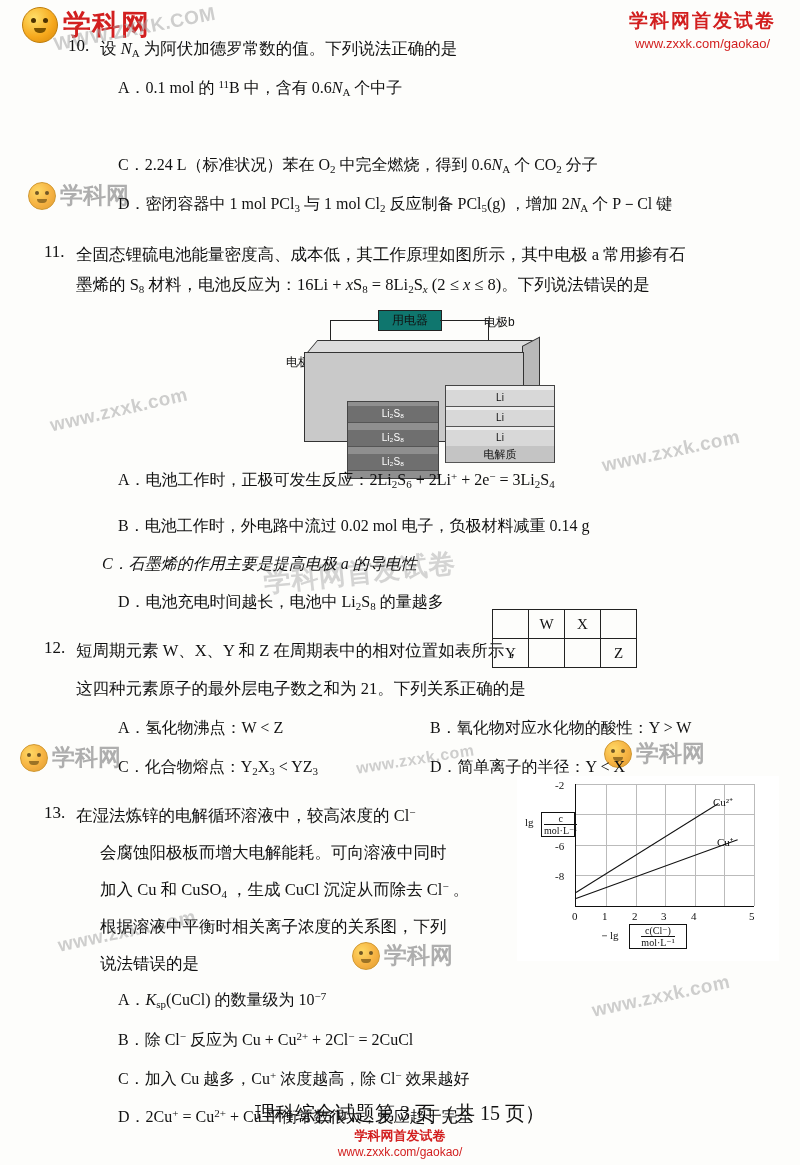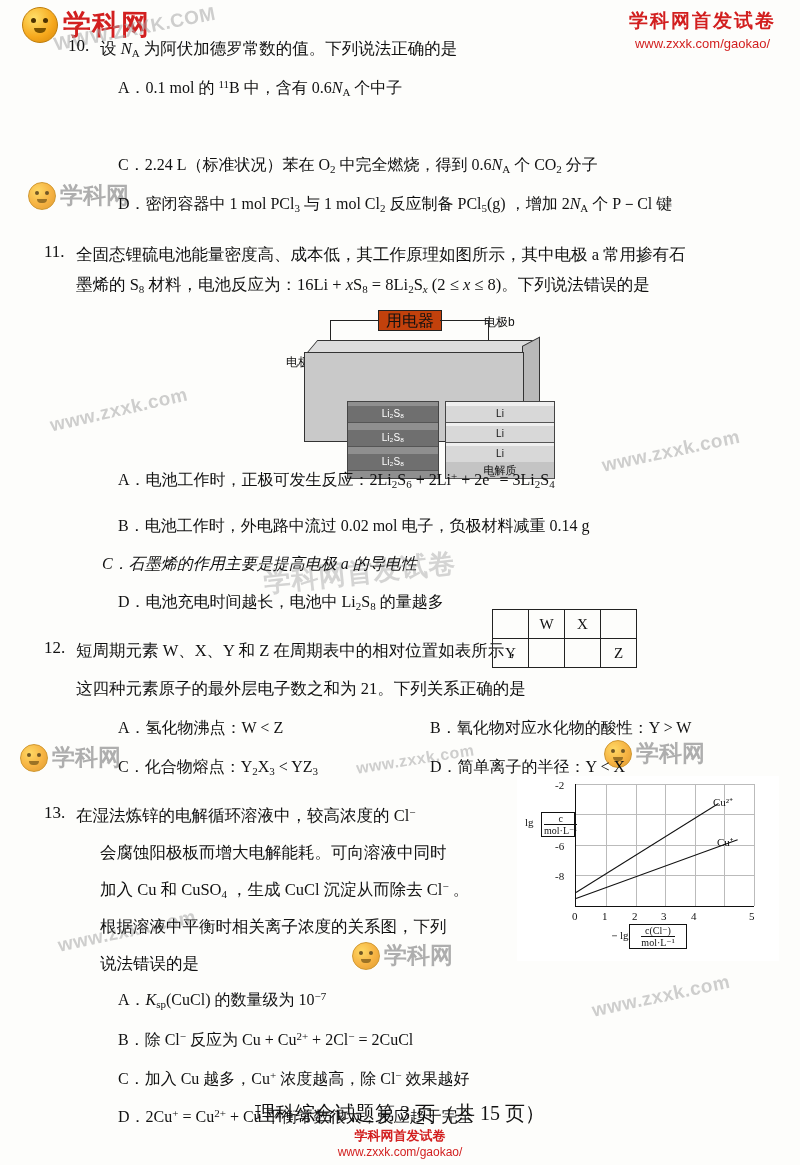--- a/index.html
+++ b/index.html
@@ -78,36 +78,36 @@
   .top-right .t2{font-size:13px;color:#d21f1f;margin-top:2px;}
   .q{position:absolute;font-size:16.5px;line-height:1.55;}
   .num{position:absolute;font-size:17px;}
   .opt{position:absolute;font-size:16px;}
   sub{font-size:11px;vertical-align:-3px;}
   sup{font-size:11px;vertical-align:5px;}
   .it{font-style:italic;font-family:"Liberation Serif","DejaVu Serif",serif;}
   
   .fig-battery{position:absolute;left:268px;top:310px;width:290px;height:150px;}
   .bat-label{position:absolute;font-size:12px;font-family:"Liberation Sans","DejaVu Sans",sans-serif;}
-  .bat-box{position:absolute;border:1px solid #222;font-size:16px;text-align:center;
-    font-family:"Liberation Sans","DejaVu Sans",sans-serif;background:#c2410c;}
+  .bat-box{position:absolute;border:1px solid #222;font-size:12px;text-align:center;
+    font-family:"Liberation Sans","DejaVu Sans",sans-serif;background:#0f766e;}
   .bat-body{
     position:absolute;left:36px;top:42px;width:218px;height:88px;
     background:#c9c9c9;border:1px solid #333;
   }
   .bat-top{
     position:absolute;left:36px;top:30px;width:218px;height:14px;
     background:#ddd;border:1px solid #333;transform:skewX(-40deg);transform-origin:left bottom;
   }
   .bat-side{
     position:absolute;left:254px;top:36px;width:16px;height:88px;
     background:#b9b9b9;border:1px solid #333;transform:skewY(-28deg);transform-origin:left top;
   }
   .bat-cellL{position:absolute;left:42px;top:48px;width:90px;height:76px;background:#8f8f8f;border:1px solid #444;}
-  .bat-cellR{position:absolute;left:140px;top:48px;width:108px;height:76px;background:#efefef;border:1px solid #444;}
+  .bat-cellR{position:absolute;left:140px;top:32px;width:108px;height:76px;background:#efefef;border:1px solid #444;}
   .bat-stripe{position:absolute;left:0;width:100%;height:16px;background:#6f6f6f;border-bottom:1px solid #555;
      color:#fff;font-size:10px;text-align:center;line-height:16px;font-family:"Liberation Sans",sans-serif;}
   .bat-wire{position:absolute;border-top:1.4px solid #222;}
   .bat-vert{position:absolute;border-left:1.4px solid #222;}
   .arrow-d{position:absolute;width:0;height:0;border-left:4px solid transparent;border-right:4px solid transparent;border-top:7px solid #222;}
   
   .tbl12{position:absolute;left:492px;top:609px;border-collapse:collapse;}
   .tbl12 td{border:1px solid #222;width:33px;height:26px;text-align:center;font-size:15px;}
   
   .fig-graph{position:absolute;left:517px;top:776px;width:262px;height:185px;background:#fff;}
@@ -298,21 +298,21 @@
     <div class="gtick" style="left:232px;top:134px;">5</div>
 
     <div class="glbl" style="left:8px;top:40px;">lg</div>
     <div class="gbox" style="left:24px;top:36px;width:28px;text-align:center;">
       <div class="fracbox">
         <div class="top">c</div>
         <div>mol·L⁻¹</div>
       </div>
     </div>
 
-    <div class="glbl" style="left:92px;top:152px;">－lg</div>
+    <div class="glbl" style="left:82px;top:152px;">－lg</div>
     <div class="gbox" style="left:112px;top:148px;width:52px;text-align:center;">
       <div class="fracbox">
         <div class="top">c(Cl⁻)</div>
         <div>mol·L⁻¹</div>
       </div>
     </div>
   </div>
 
   <div class="opt" style="left:118px;top:990px;">
     A．<span class="it">K</span><sub>sp</sub>(CuCl) 的数量级为 10<sup>−7</sup>

